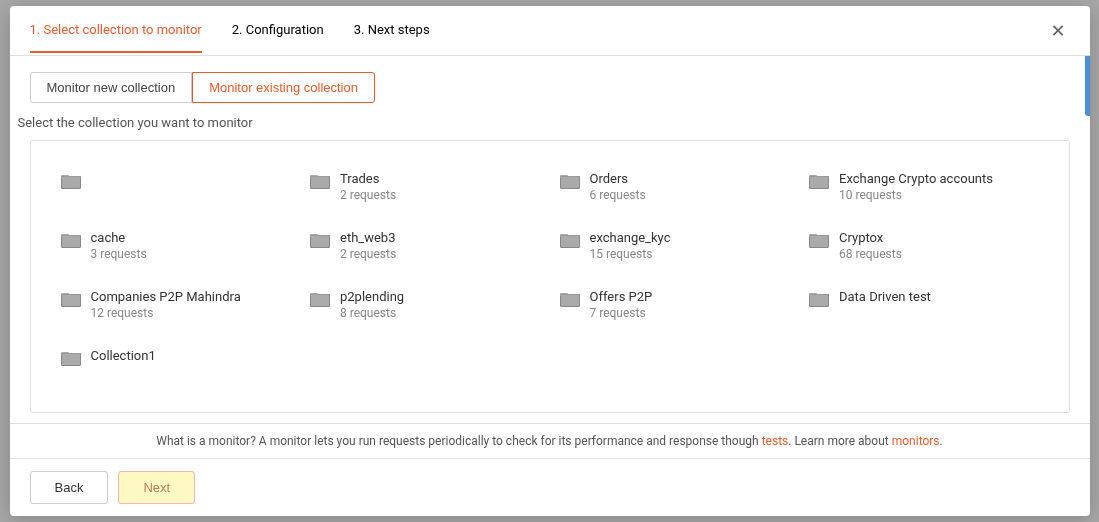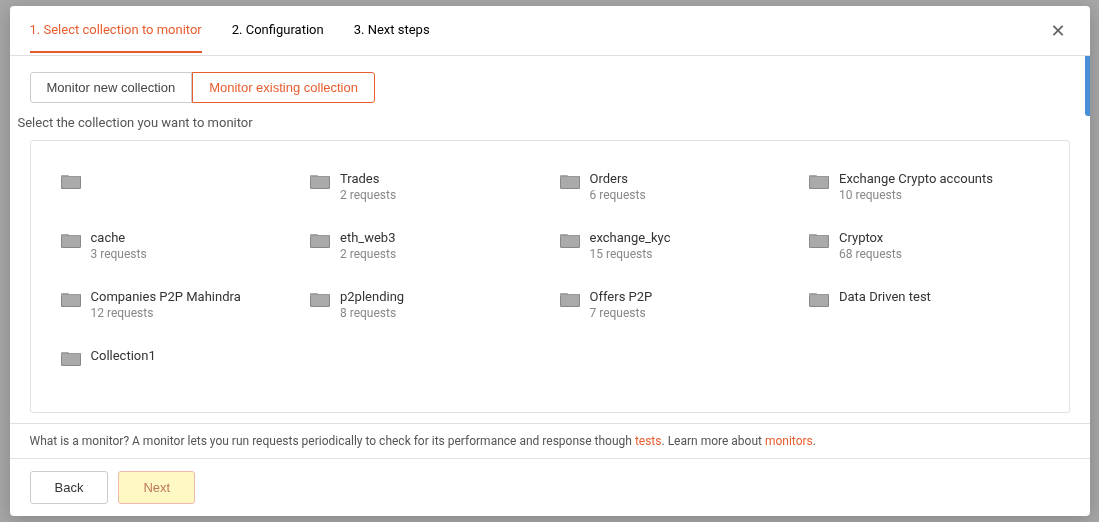--- a/index.html
+++ b/index.html
@@ -169,20 +169,21 @@
       margin-top: 2px;
     }
     
     .footer-text {
       padding: 10px 20px;
       font-size: 12px;
       color: #555;
       flex-shrink: 0;
       border-top: 1px solid #e0e0e0;
       margin-top: 10px;
+      text-align: center;
     }
     .footer-text a {
       color: #e85d2e;
       text-decoration: none;
     }
     
     .modal-footer {
       display: flex;
       gap: 10px;
       padding: 12px 20px;

